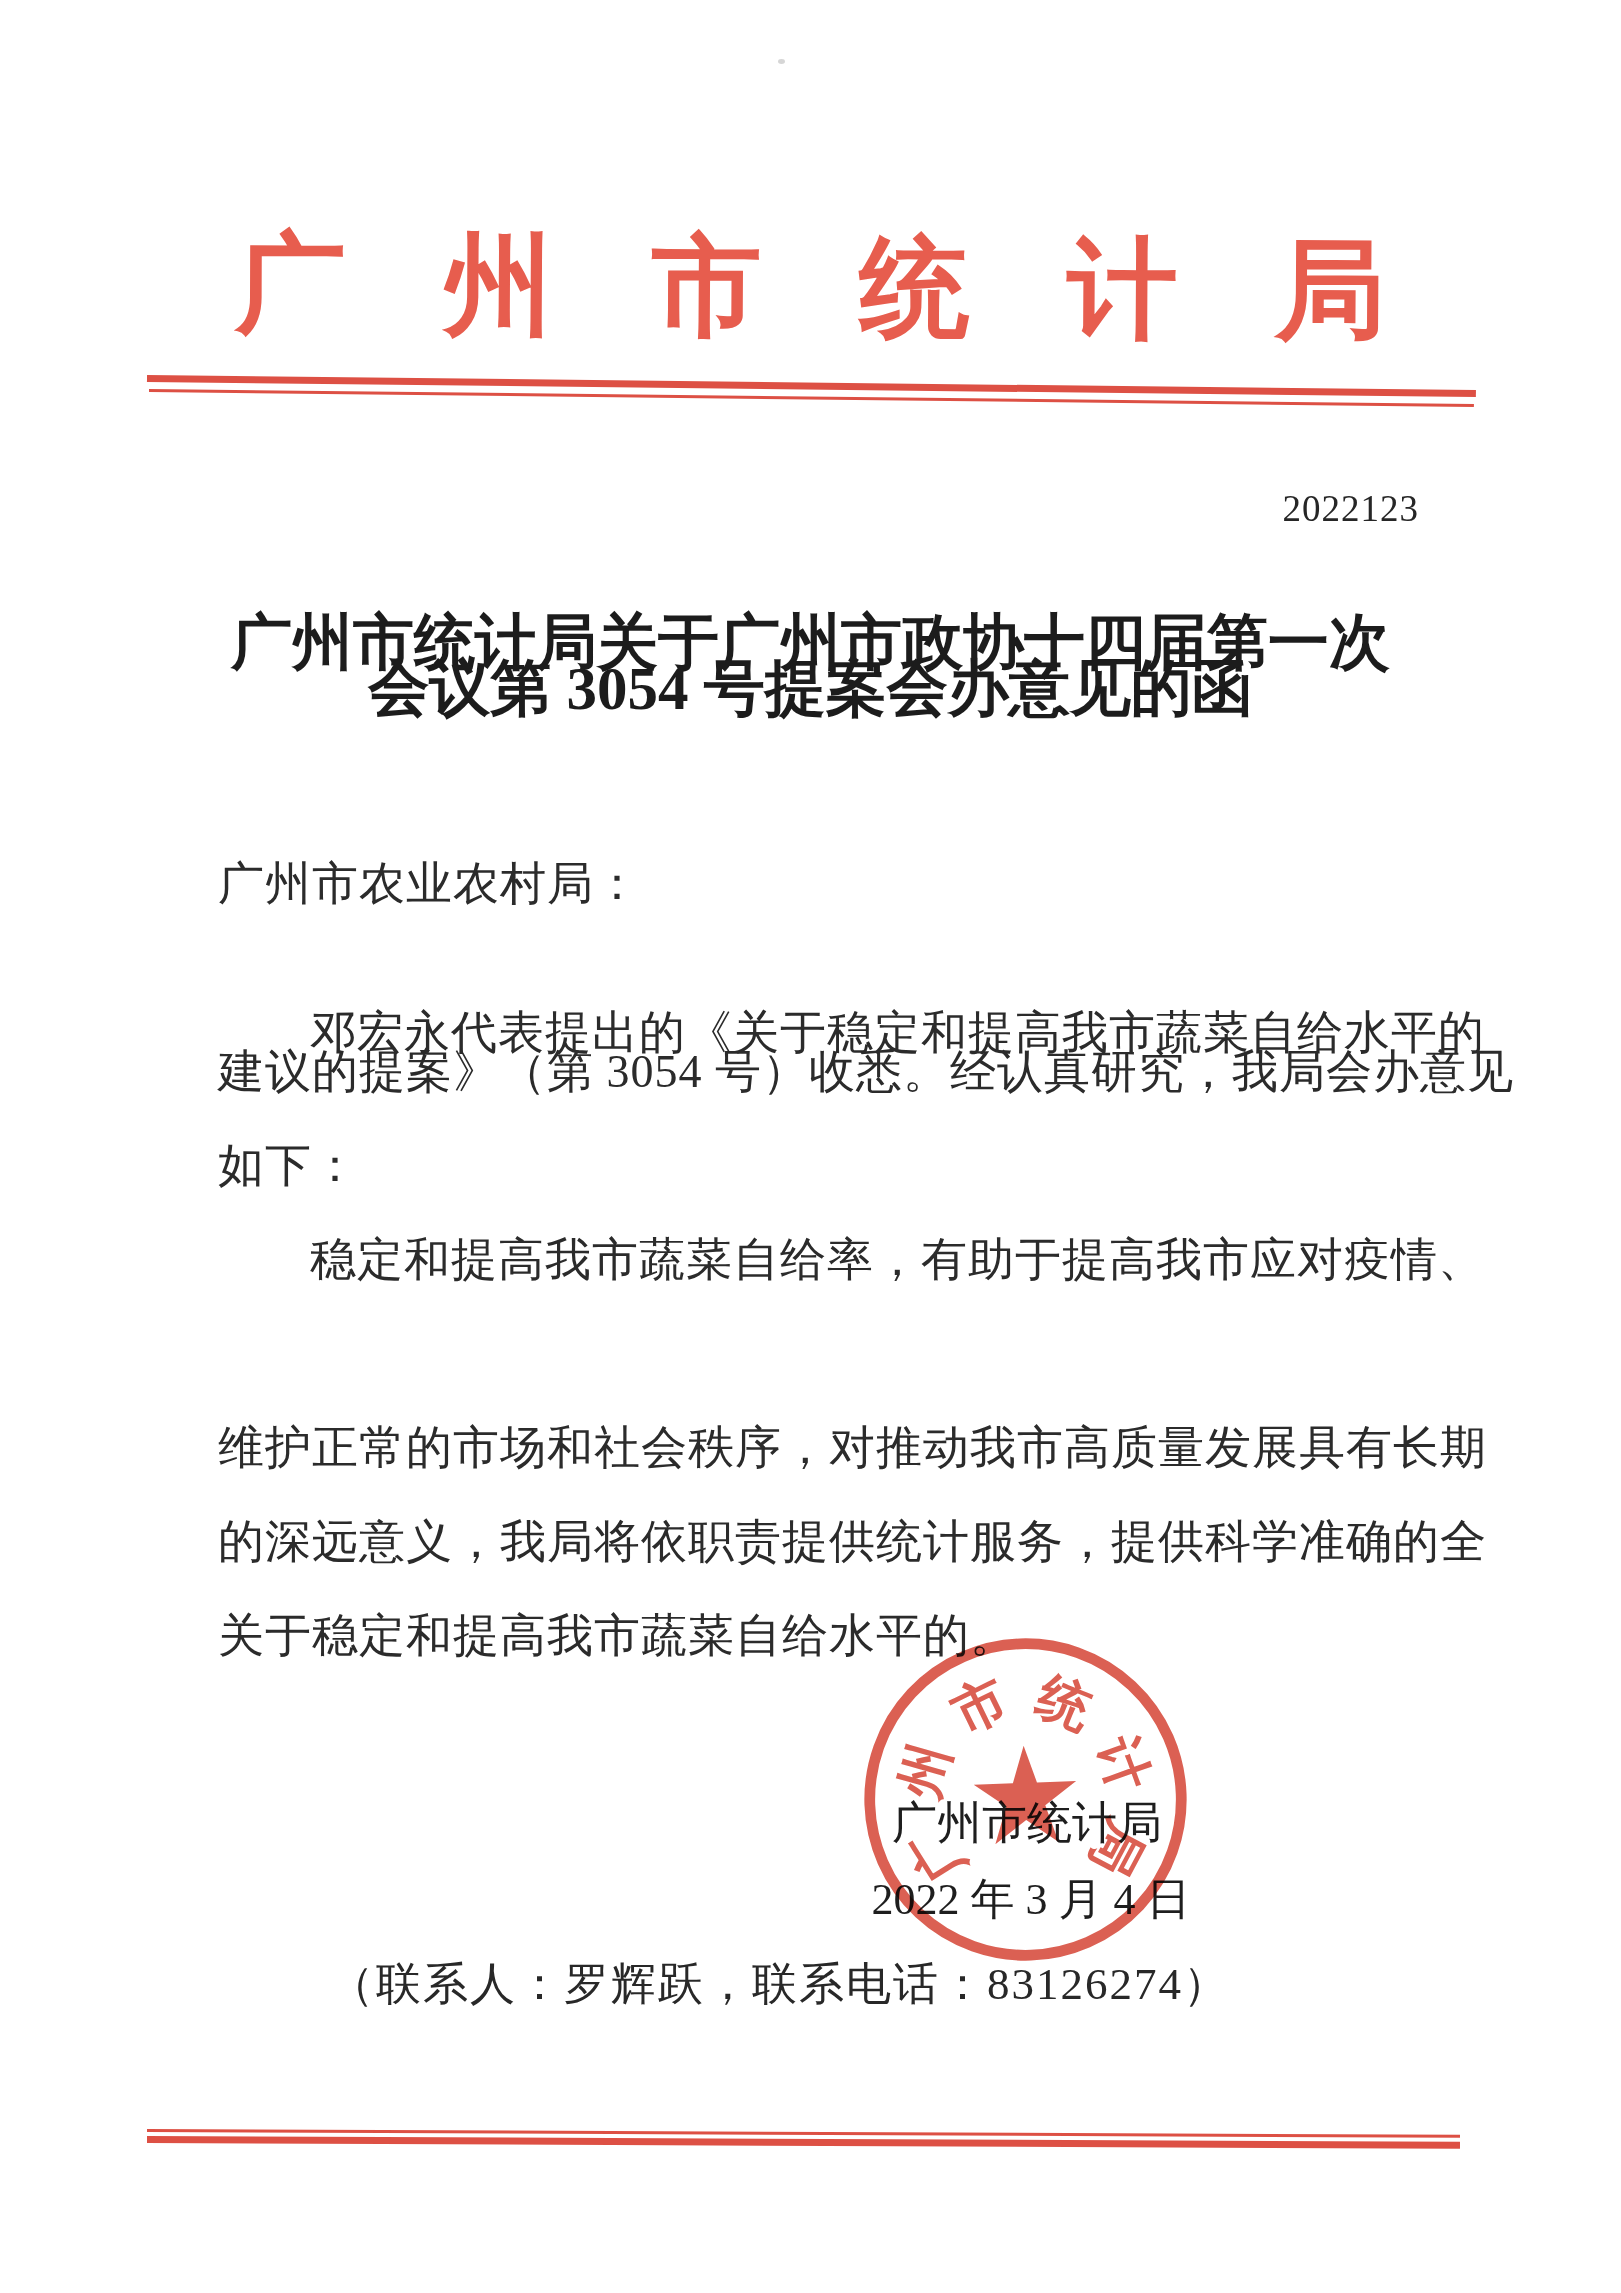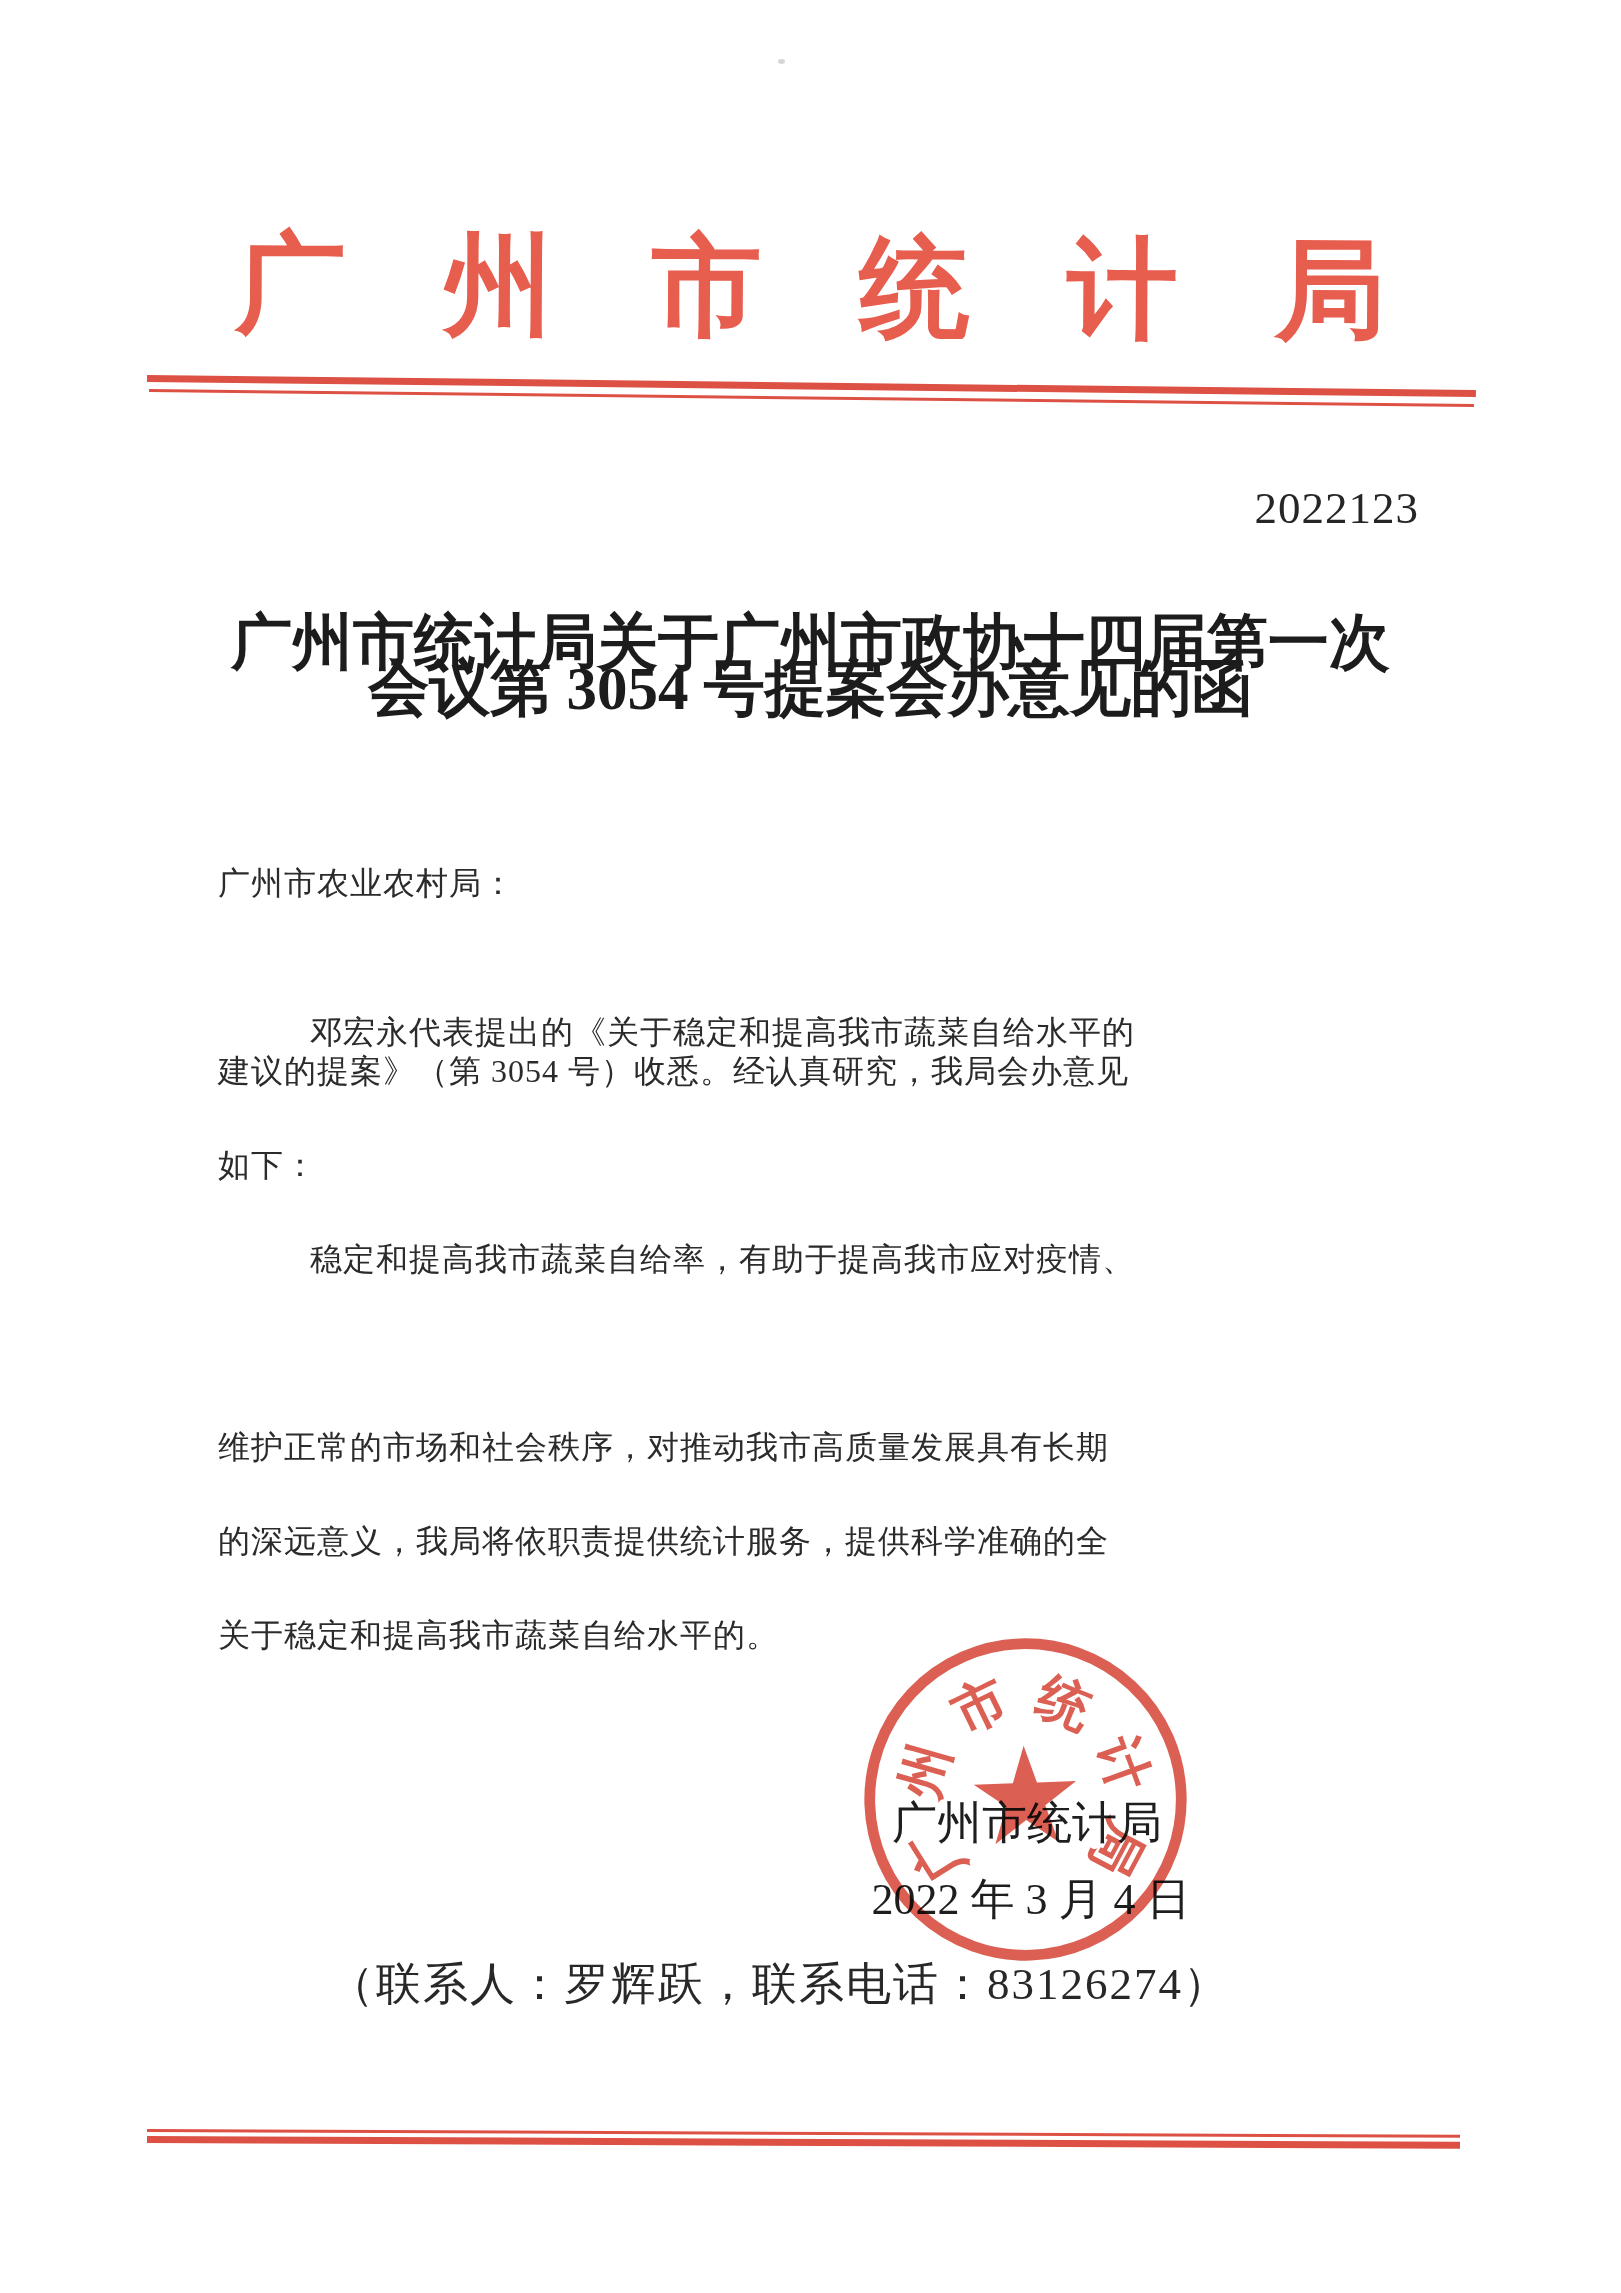--- a/index.html
+++ b/index.html
@@ -42,21 +42,21 @@
   .rule-top-thick  { top: 375px; left: 147px; width: 1329px; height: 6.9px; transform: rotate(0.65deg); transform-origin: left center; }
   .rule-top-thin   { top: 389px; left: 149px; width: 1325px; height: 2.9px; transform: rotate(0.65deg); transform-origin: left center; }
   .rule-bot-thin   { top: 2129px; left: 147px; width: 1313px; height: 2.9px; transform: rotate(0.25deg); transform-origin: left center; }
   .rule-bot-thick  { top: 2136px; left: 147px; width: 1313px; height: 6.9px; transform: rotate(0.25deg); transform-origin: left center; }
 
   
   .doc-number {
     position: absolute;
     top: 484px;
     right: 202px;
-    font-size: 45px;
+    font-size: 37px;
     line-height: 49px;
     letter-spacing: 1px;
   }
   .title-line {
     position: absolute;
     left: 0;
     right: 0;
     text-align: center;
     font-size: 61px;
     line-height: 69px;
@@ -64,21 +64,21 @@
     color: #1c1c1c;
     white-space: nowrap;
   }
   .title-1 { top: 608px; }
   .title-2 { top: 654px; }
 
   .body-line {
     position: absolute;
     left: 218px;
     width: 1215px;
-    font-size: 32px;
+    font-size: 46px;
     line-height: 57px;
     color: #2b2b2b;
     white-space: nowrap;
     letter-spacing: 1px;
   }
   .indent { padding-left: 92px; }
 
   .sig-agency {
     position: absolute;
     top: 1798px;

